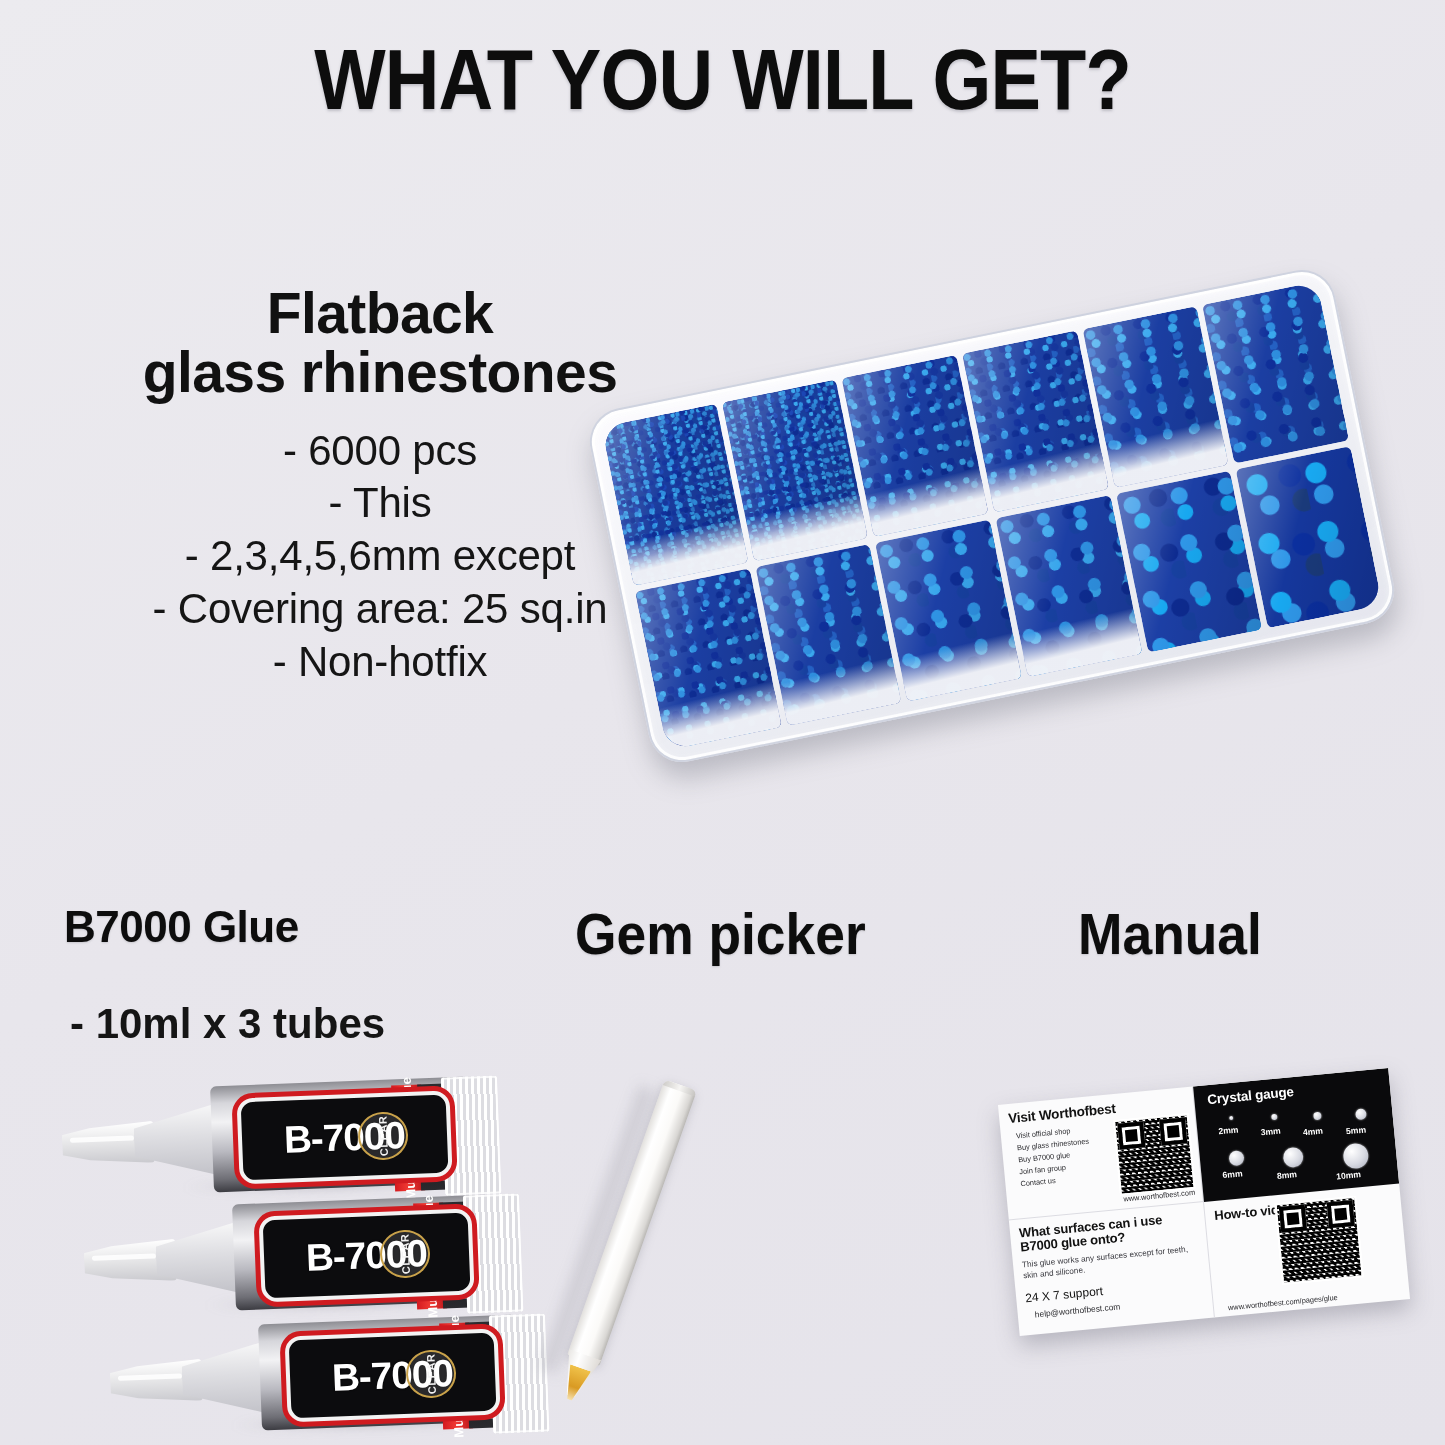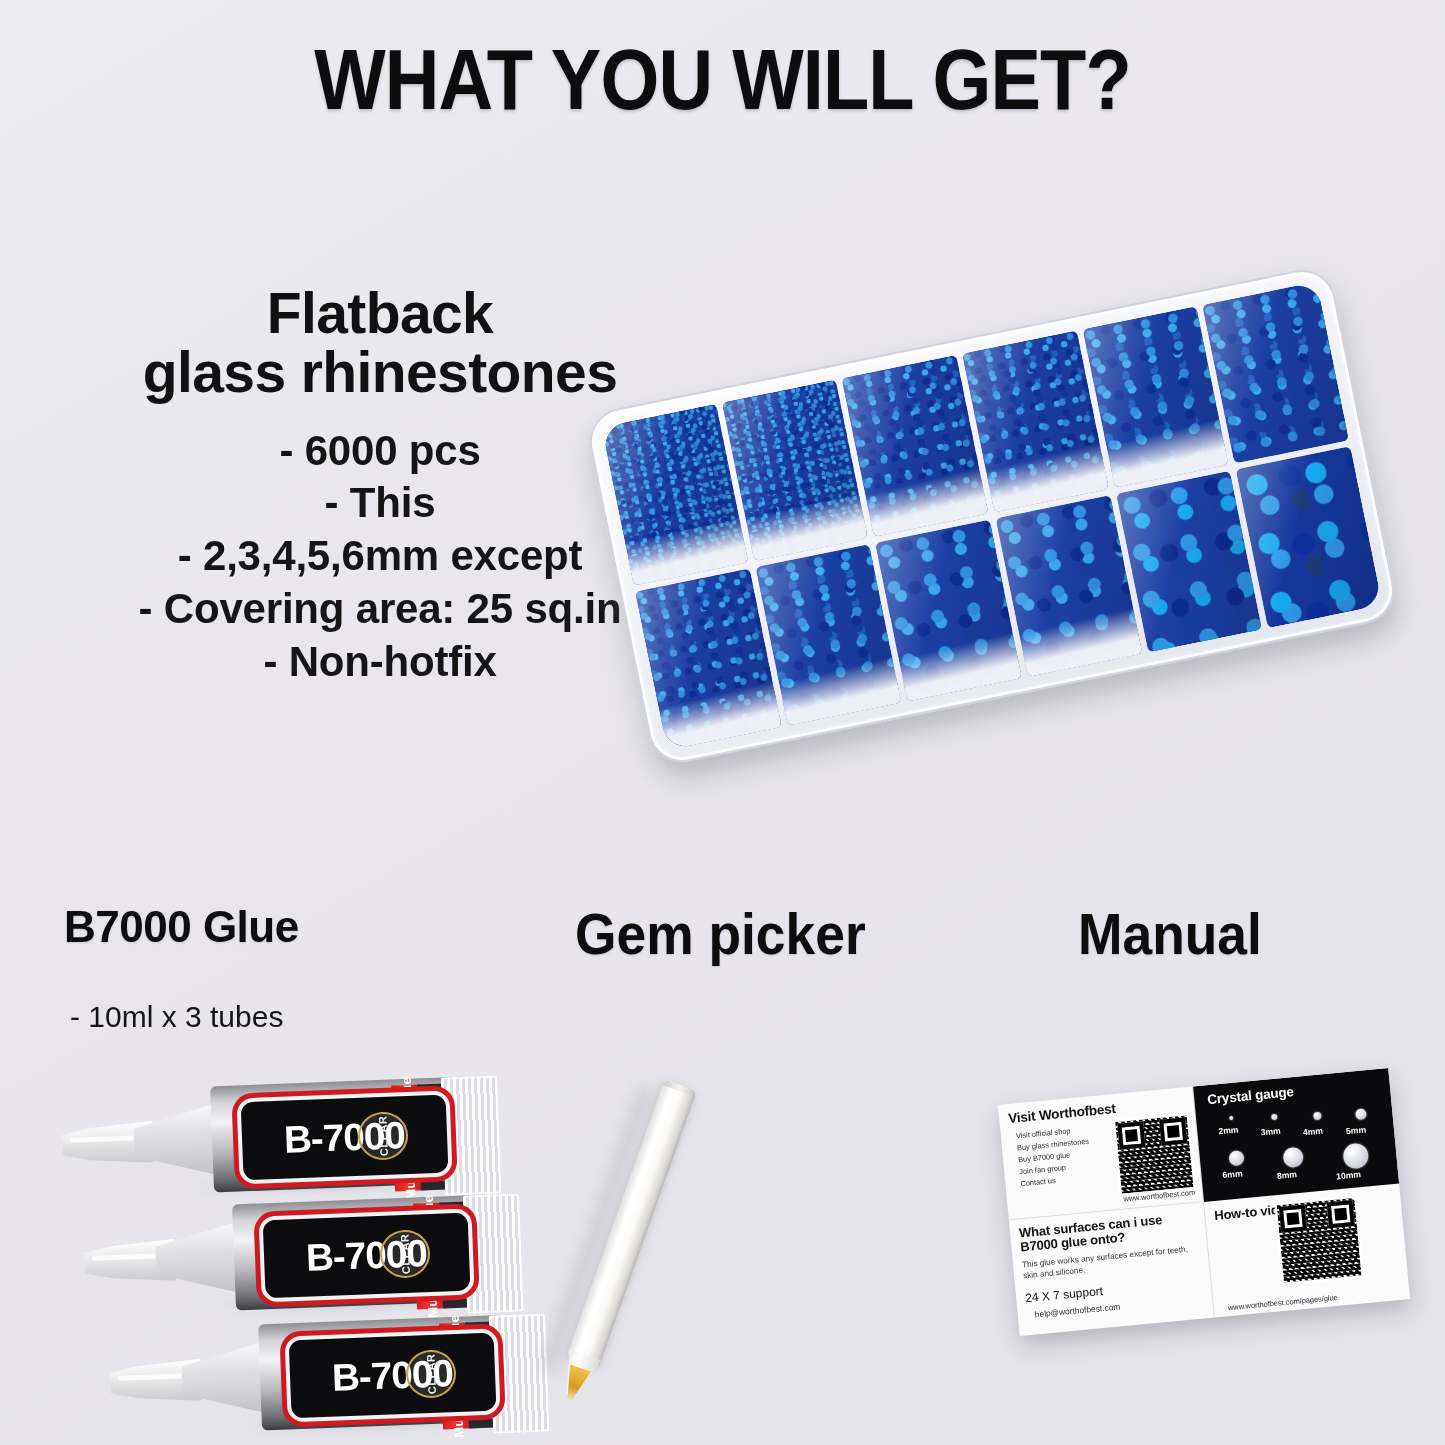--- a/index.html
+++ b/index.html
@@ -23,34 +23,34 @@
     transform:scaleX(.88);transform-origin:center top;
     text-shadow:0 2px 3px rgba(140,140,150,.45);
   }
 
   
   .spec{position:absolute;left:70px;top:284px;width:620px;text-align:center;}
   .spec h2{
     margin:0;font-size:57px;font-weight:bold;color:#111;
     line-height:1.04;letter-spacing:-.6px;
   }
-  .spec ul{margin:22px 0 0 0;padding:0;list-style:none;font-weight:bold;}
+  .spec ul{margin:22px 0 0 0;padding:0;list-style:none;}
   .spec li{
     font-size:42px;color:#151515;line-height:1.26;
     white-space:nowrap;letter-spacing:-.2px;
   }
 
   
   .sect-h{
     position:absolute;font-weight:bold;color:#0d0d0d;
     line-height:1;white-space:nowrap;
     text-shadow:0 1px 2px rgba(150,150,158,.4);
   }
   #h-glue{left:64px;top:905px;font-size:44px;letter-spacing:-.5px;}
-  #h-glue-sub{position:absolute;left:70px;top:1000px;font-size:30px;color:#151515;white-space:nowrap;}
+  #h-glue-sub{position:absolute;left:70px;top:1000px;font-size:42px;color:#151515;white-space:nowrap;font-weight:bold;}
   #h-picker{left:575px;top:905px;font-size:58px;
     font-family:"Liberation Sans Narrow","Liberation Sans",sans-serif;
     transform:scaleX(.92);transform-origin:left top;}
   #h-manual{left:1078px;top:905px;font-size:58px;
     font-family:"Liberation Sans Narrow","Liberation Sans",sans-serif;
     transform:scaleX(.92);transform-origin:left top;}
 
   
   .box-wrap{position:absolute;left:612px;top:296px;width:800px;height:500px;}
   .box{

